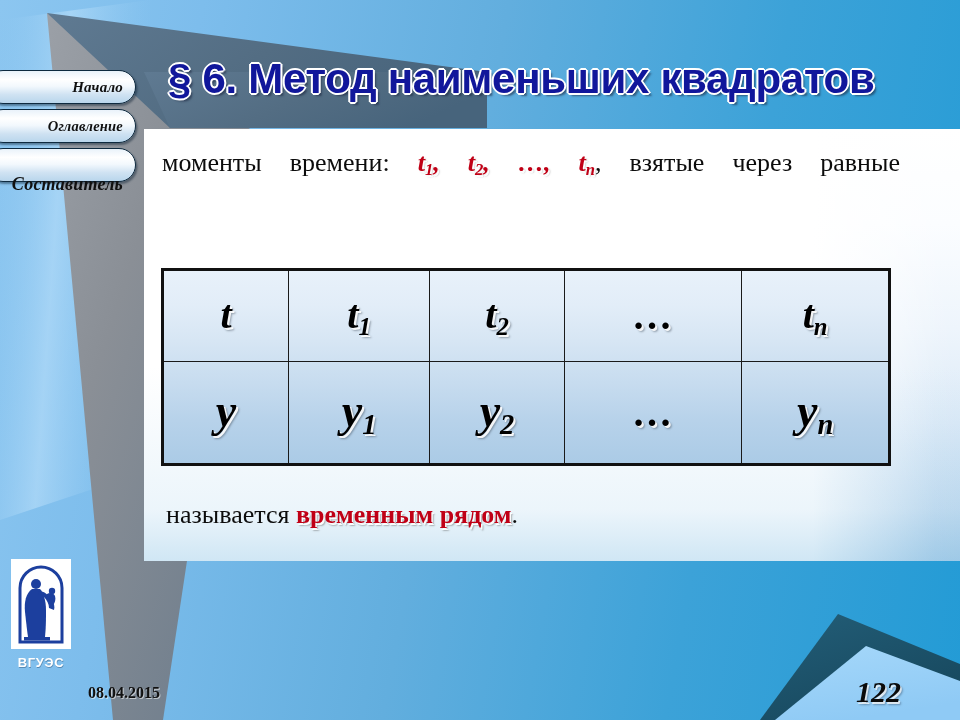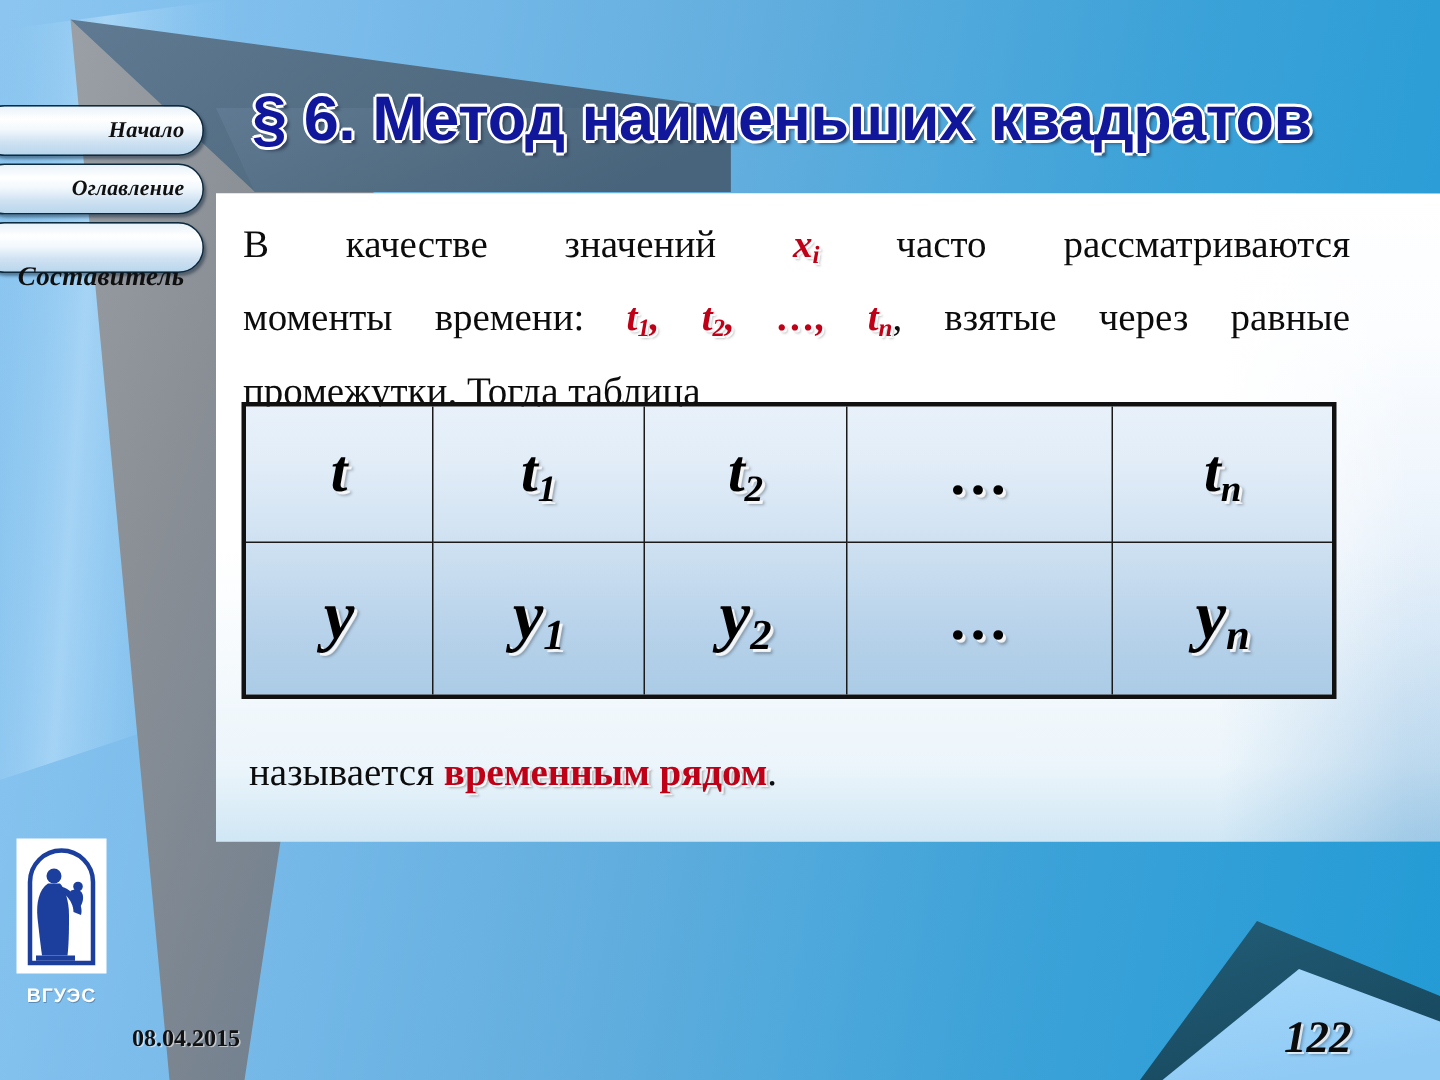--- a/index.html
+++ b/index.html
@@ -316,29 +316,22 @@
     <div class="nav-btn b3">
       <span>Составитель</span>
     </div>
   </div>
 
   <div class="slide-title">§ 6. Метод наименьших квадратов</div>
 
   <div class="content-panel"></div>
 
   <div class="body-text">
-    <span class="ln just"><span>В</span>
-      <span>качестве</span>
-      <span>значений</span>
-      <span class="mathred"><span>x</span><sub>i</sub></span>
-      <span>часто</span>
-      <span>рассматриваются</span></span>
       <span class="ln just"><span>моменты времени:</span>
       <span class="mathred"><span>t</span><sub>1</sub><span>, t</span><sub>2</sub><span>, …, t</span><sub>n</sub></span><span>, взятые через равные</span></span>
-      <span class="ln last">промежутки. Тогда таблица</span>
   </div>
 
   <div class="tbl-wrap">
     <table class="dt">
       <colgroup>
         <col class="c1">
           <col class="c2">
           <col class="c3">
           <col class="c4">
           <col class="c5">

